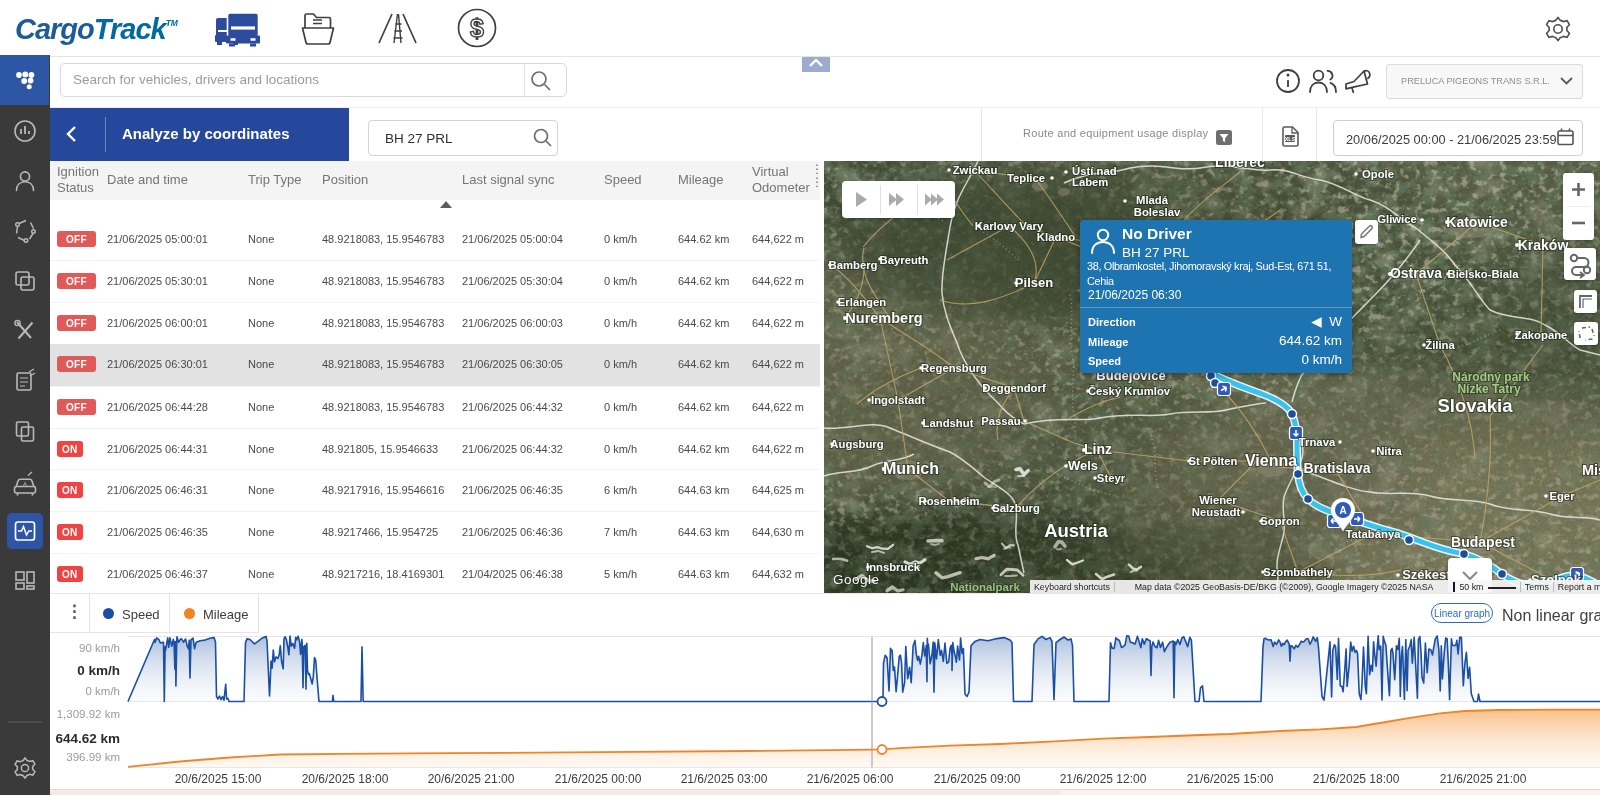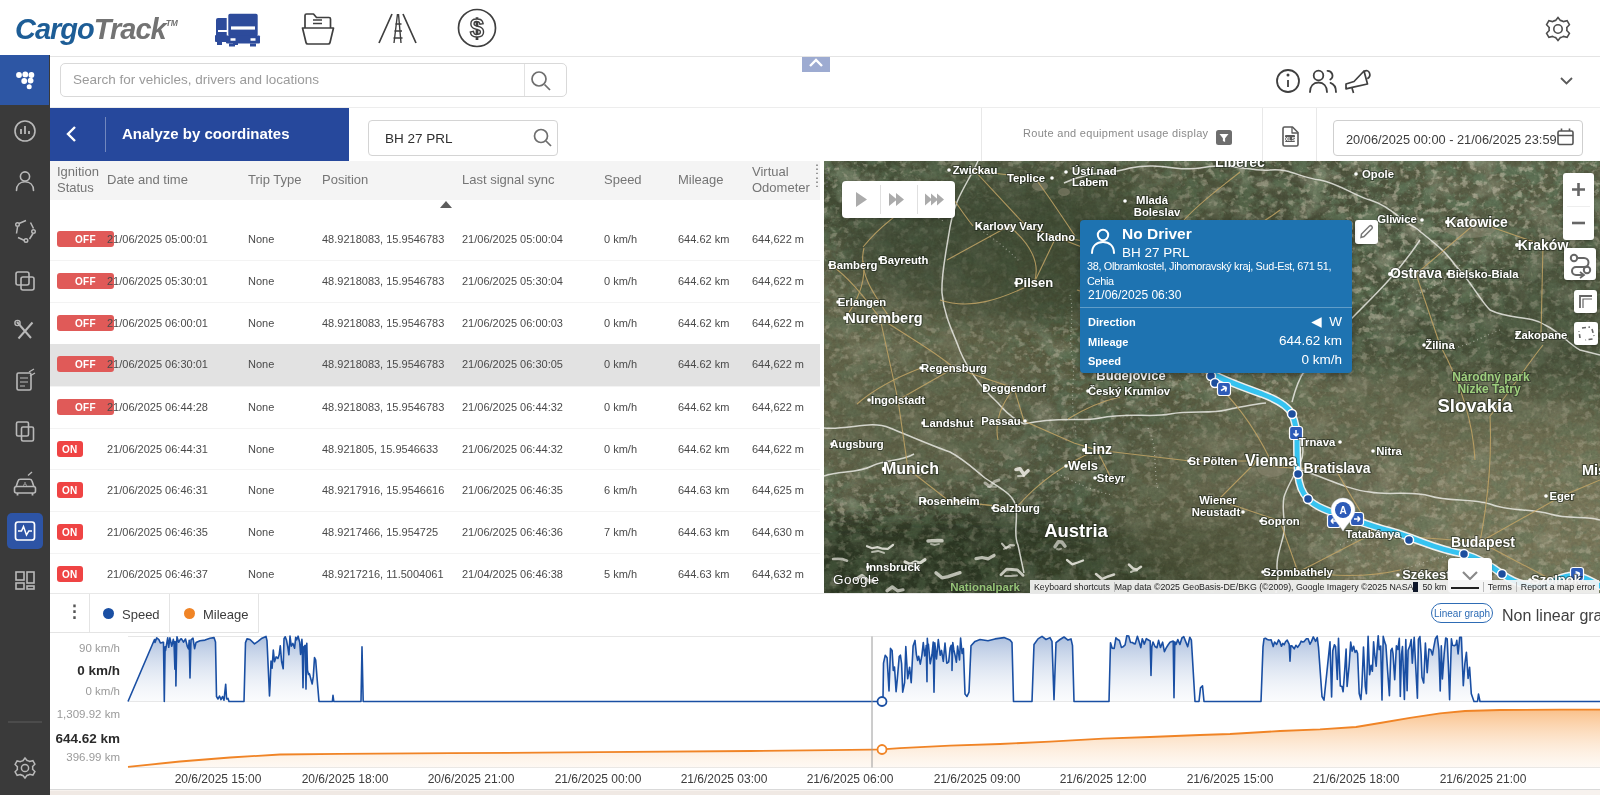--- a/index.html
+++ b/index.html
@@ -4,21 +4,21 @@
 <style>
   * { margin:0; padding:0; box-sizing:border-box; }
   html,body { width:1600px; height:795px; overflow:hidden; font-family:"Liberation Sans", sans-serif; background:#fff; }
   #app { position:relative; width:1600px; height:795px; }
   .abs { position:absolute; }
 
   
   #topbar { left:0; top:0; width:1600px; height:57px; background:#fff; border-bottom:1px solid #e4e4e4; z-index:5; }
   #logo { left:15px; top:13px; z-index:21; font-size:29px; font-weight:bold; font-style:italic; letter-spacing:-1px; }
   #logo .c1 { color:#1d5d96; }
-  #logo .c2 { color:#737373;font-style:italic; }
+  #logo .c2 { color:#0369a1;font-style:italic; }
   #logo sup { font-size:8.5px; font-style:normal; letter-spacing:0; position:relative; top:-2px; }
 
   
   #sidebar { left:0; top:55px; width:50px; height:740px; background:#3a3a3a; z-index:6; }
 
   
   #row2 { left:50px; top:57px; width:1550px; height:51px; background:#fff; border-bottom:1px solid #ededed; z-index:4; }
   #searchbox { left:10px; top:6px; width:507px; height:34px; border:1px solid #d9d9d9; border-radius:5px; background:#fff; }
   #searchbox .ph { position:absolute; left:12px; top:8px; font-size:13.5px; color:#9b9b9b; }
   #searchbox .sep { position:absolute; right:41px; top:0; width:1px; height:32px; background:#e2e2e2; }
@@ -38,21 +38,21 @@
   #datebox { left:1283px; top:12px; width:250px; height:36px; border:1px solid #cfcfcf; border-radius:4px; }
   #datebox .txt { position:absolute; left:12px; top:11px; font-size:12.8px; color:#3c3c3c; }
 
   
   #table { left:50px; top:161px; width:770px; height:434px; background:#fff; z-index:3; }
   #thead { position:absolute; left:0; top:0; width:770px; height:39px; background:#f4f4f4; color:#757575; font-size:13px; }
   #thead div { position:absolute; top:11px; }
   #thead .two { top:3px; line-height:16px; }
   .trow { position:absolute; left:0; width:770px; height:41.8px; font-size:11px; color:#4a4a4a; }
   .trow div { position:absolute; top:14px; }
-  .badge { position:absolute; left:7px; top:12px; color:#fff; font-size:10px; font-weight:bold; border-radius:3px; padding:3px 18px 2px; letter-spacing:.3px;}
+  .badge { position:absolute; left:7px; top:12px; color:#fff; font-size:10px; font-weight:bold; border-radius:3px; padding:3px 9px 2px; letter-spacing:.3px;}
   .boff { background:#e05a58; }
   .bon { background:#ef4444; padding:3px 5px 2px; }
   .c1col { left:7px; } .c2col { left:57px; } .c3col { left:198px; } .c4col { left:272px; } .c5col { left:412px; } .c6col { left:554px; } .c7col { left:628px; } .c8col { left:702px; }
   #sorttri { position:absolute; left:390px; top:40px; width:0; height:0; border-left:6px solid transparent; border-right:6px solid transparent; border-bottom:7px solid #5d5d5d; }
 
   
   #gutter { left:820px; top:161px; width:4px; height:434px; background:#fff; z-index:3; }
 
   
   #map { left:824px; top:161px; width:776px; height:432px; z-index:2; overflow:hidden; }
@@ -221,20 +221,23 @@
   </div>
 
   <div id="row2" class="abs">
     <div id="searchbox" class="abs">
         <span class="ph">Search for vehicles, drivers and locations</span>
         <span class="sep"></span>
       </div>
     <div id="chevup" class="abs"><svg width="28" height="17">
           <path d="M8 11l6-6 6 6" stroke="#fff" stroke-width="2.4" fill="none"></path>
         </svg></div>
+    <div id="company" class="abs">
+        <span class="txt">PRELUCA PIGEONS TRANS S.R.L.</span>
+      </div>
   </div>
 
   <div id="row3" class="abs">
     <div id="bluebar" class="abs">
         <svg style="position:absolute;left:14px;top:17px;" width="16" height="18">
           <path d="M11 2 4 9l7 7" stroke="#fff" stroke-width="2.4" fill="none"></path>
         </svg>
         <span class="sep"></span>
         <span class="ttl">Analyze by coordinates</span>
       </div>
@@ -340,21 +343,21 @@
         <div class="c4col">48.9217466, 15.954725</div>
         <div class="c5col">21/06/2025 06:46:36</div>
         <div class="c6col">7 km/h</div>
         <div class="c7col">644.63 km</div>
         <div class="c8col">644,630 m</div>
       </div>
       <div class="trow" style="top:391.9px;border-top:1px solid #f3f3f3;">
         <span class="badge bon">ON</span>
         <div class="c2col">21/06/2025 06:46:37</div>
         <div class="c3col">None</div>
-        <div class="c4col">48.9217216, 11.5004061</div>
+        <div class="c4col">48.9217216, 18.4169301</div>
         <div class="c5col">21/04/2025 06:46:38</div>
         <div class="c6col">5 km/h</div>
         <div class="c7col">644.63 km</div>
         <div class="c8col">644,632 m</div>
       </div>
   </div>
   <div id="gutter" class="abs"></div>
 
   <div id="map" class="abs">
     <svg width="776" height="432" viewBox="824 161 776 432">
@@ -746,22 +749,22 @@
       <div style="position:absolute;left:8px;top:96px;font-size:11px;font-weight:bold;">Direction</div>
       <div style="position:absolute;right:10px;top:93px;font-size:13.5px;">◀&nbsp; W</div>
       <div style="position:absolute;left:8px;top:116px;font-size:11px;font-weight:bold;">Mileage</div>
       <div style="position:absolute;right:10px;top:113px;font-size:13.5px;">644.62 km</div>
       <div style="position:absolute;left:8px;top:135px;font-size:11px;font-weight:bold;">Speed</div>
       <div style="position:absolute;right:10px;top:132px;font-size:13.5px;">0 km/h</div>
     </div>
     
     <div class="abs" style="left:206px;top:419px;height:13px;background:rgba(245,245,245,.92);font-size:8.8px;color:#222;white-space:nowrap;display:flex;align-items:center;">
       <span style="padding:0 4px;">Keyboard shortcuts</span>
-      <span style="border-left:1px solid #bbb;padding:0 0;">Map data ©2025 GeoBasis-DE/BKG (©2009), Google Imagery ©2025 NASA</span>
-      <span style="border-left:5px solid #0f172a;padding:0 4px;">50 km <span style="display:inline-block;width:28px;border-bottom:2px solid #222;margin-left:2px;vertical-align:1px;"></span></span>
+      <span style="border-left:1px solid #bbb;padding:0 20px;">Map data ©2025 GeoBasis-DE/BKG (©2009), Google Imagery ©2025 NASA</span>
+      <span style="border-left:2px solid #0f172a;padding:0 4px;">50 km <span style="display:inline-block;width:28px;border-bottom:2px solid #222;margin-left:2px;vertical-align:1px;"></span></span>
       <span style="border-left:1px solid #bbb;padding:0 4px;">Terms</span>
       <span style="border-left:1px solid #bbb;padding:0 4px;">Report a map error</span>
     </div>
   </div>
 
   <div id="chart" class="abs">
 
     <div class="abs" style="left:0;top:0;width:208px;height:39px;border-bottom:1px solid #e4e4e4;">
       <span style="position:absolute;left:38.5px;top:0;width:1px;height:39px;background:#e4e4e4;"></span>
       <span style="position:absolute;left:119px;top:0;width:1px;height:39px;background:#e4e4e4;"></span>

